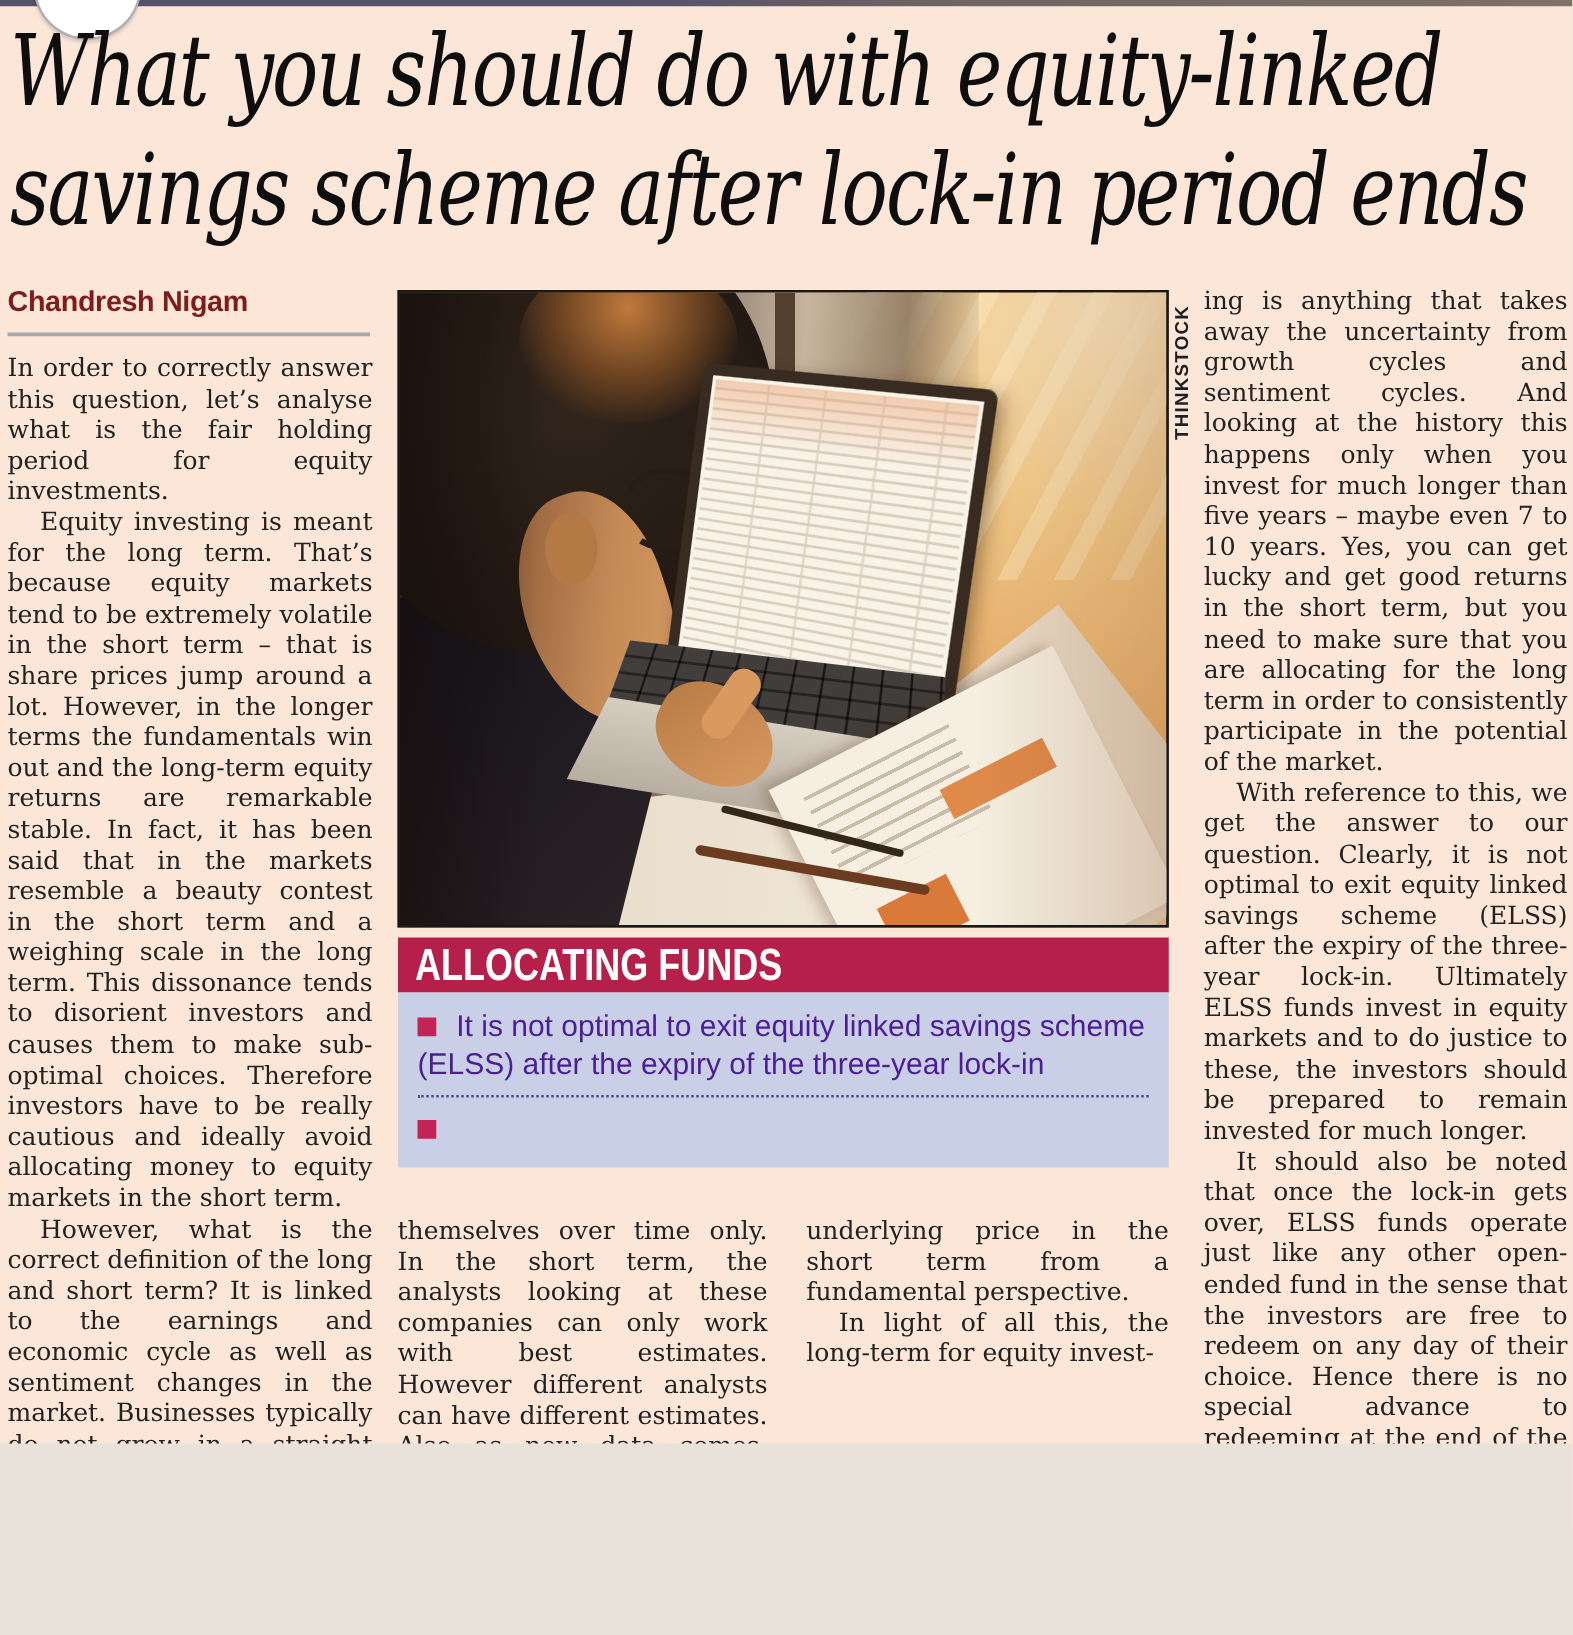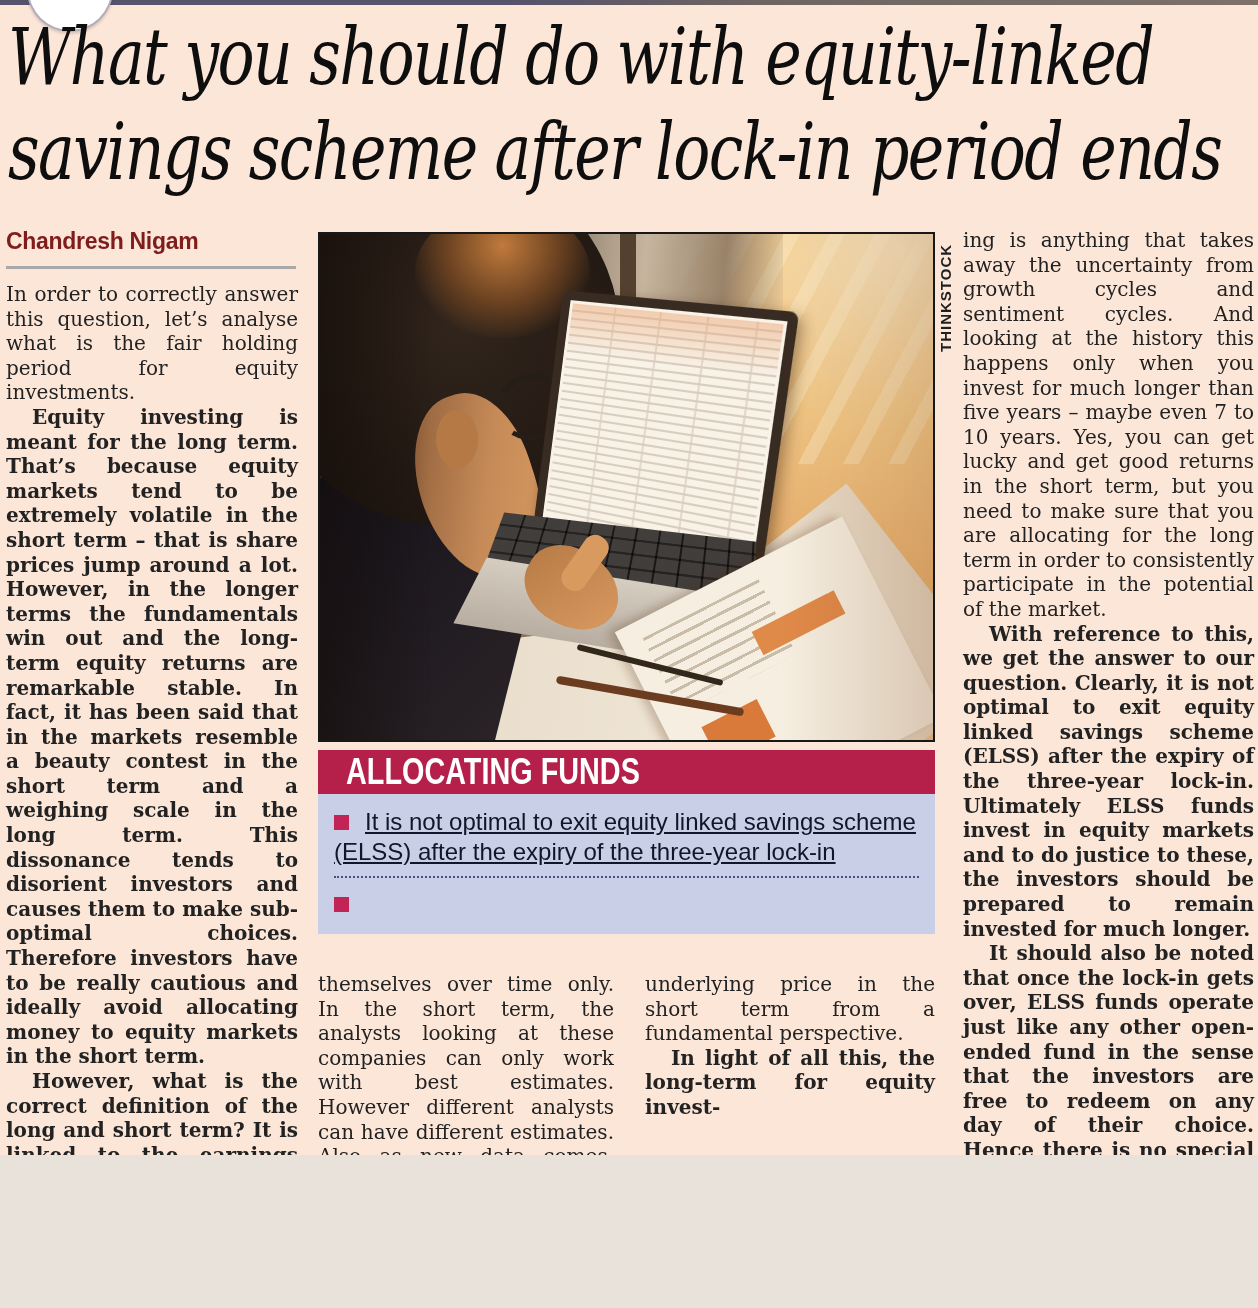--- a/index.html
+++ b/index.html
@@ -19,21 +19,21 @@
   
   .headline { left:8px; top:10px; width:1600px;
     transform:scaleX(0.78); transform-origin:0 0;
     font-family:"DejaVu Serif", serif; font-style:italic; font-weight:400;
     font-size:79px; line-height:95px; letter-spacing:-2px; color:#0e0e0e; margin:0; }
   .hl-line { display:block; white-space:nowrap; }
 
   
   .col { text-align:justify; color:#222; }
   .col p { margin:0; font-size:20px; line-height:24.6px; hyphens:auto; }
-  .col p.indent { text-indent:26px;font-weight:bold; }
+  .col p.indent { text-indent:26px; }
   .col1 { left:6px;   top:228px; width:292px; }
   .col2 { left:318px; top:972px; width:296px; }
   .col3 { left:645px; top:972px; width:290px; }
   .col4 { left:963px; top:228px; width:291px; }
 
   .byline { font-family:"Liberation Sans", sans-serif; font-weight:bold;
     font-size:23px; letter-spacing:-0.3px; color:#7f1d1d; text-align:left; }
   .byline-rule { width:290px; height:3px; background:#a9a9a9; margin:11px 0 13px 0; }
 
   .writer-credit { font-style:italic; text-align:right; font-size:21px; line-height:26px; color:#1c1c1c; }
@@ -100,26 +100,26 @@
       linear-gradient(270deg, rgba(120,60,20,.22) 0, rgba(0,0,0,0) 25%); }
 
   
   .credit-vert { left:937px; top:230px; height:122px;
     writing-mode:vertical-rl; transform:rotate(180deg);
     font-family:"Liberation Sans", sans-serif; font-weight:bold; font-size:15px;
     letter-spacing:1px; color:#1f1f1f; }
 
   
   .infobox { left:318px; top:750px; width:617px; }
-  .infobox-header { height:44px; background:#b42049; display:flex; align-items:center; padding-left:28px; }
+  .infobox-header { height:44px; background:#b42049; display:flex; align-items:center; padding-left:14px; }
   .infobox-title { color:#ffffff; font-family:"Liberation Sans", sans-serif; font-weight:bold;
     font-size:36px; transform:scaleX(0.8); transform-origin:0 50%; white-space:nowrap; }
   .infobox-body { background:#c9cfe6; padding:13px 16px 15px 16px; }
   .bullet-line { margin:0; font-family:"Liberation Sans", sans-serif; font-size:24px;
-    line-height:30px; color:#0f172a; text-align:left;text-decoration:underline; }
+    line-height:30px; color:#4c1d95; text-align:left; }
   .bullet-line .sq { display:inline-block; width:15px; height:15px; background:#c22455;
     margin-right:16px; }
   .bullet-bold { font-weight:bold; }
   .dotted { border-bottom:2px dotted #44508a; margin:9px 0 11px 0; }
 </style>
 </head>
 <body>
 
 <div class="page">
 

